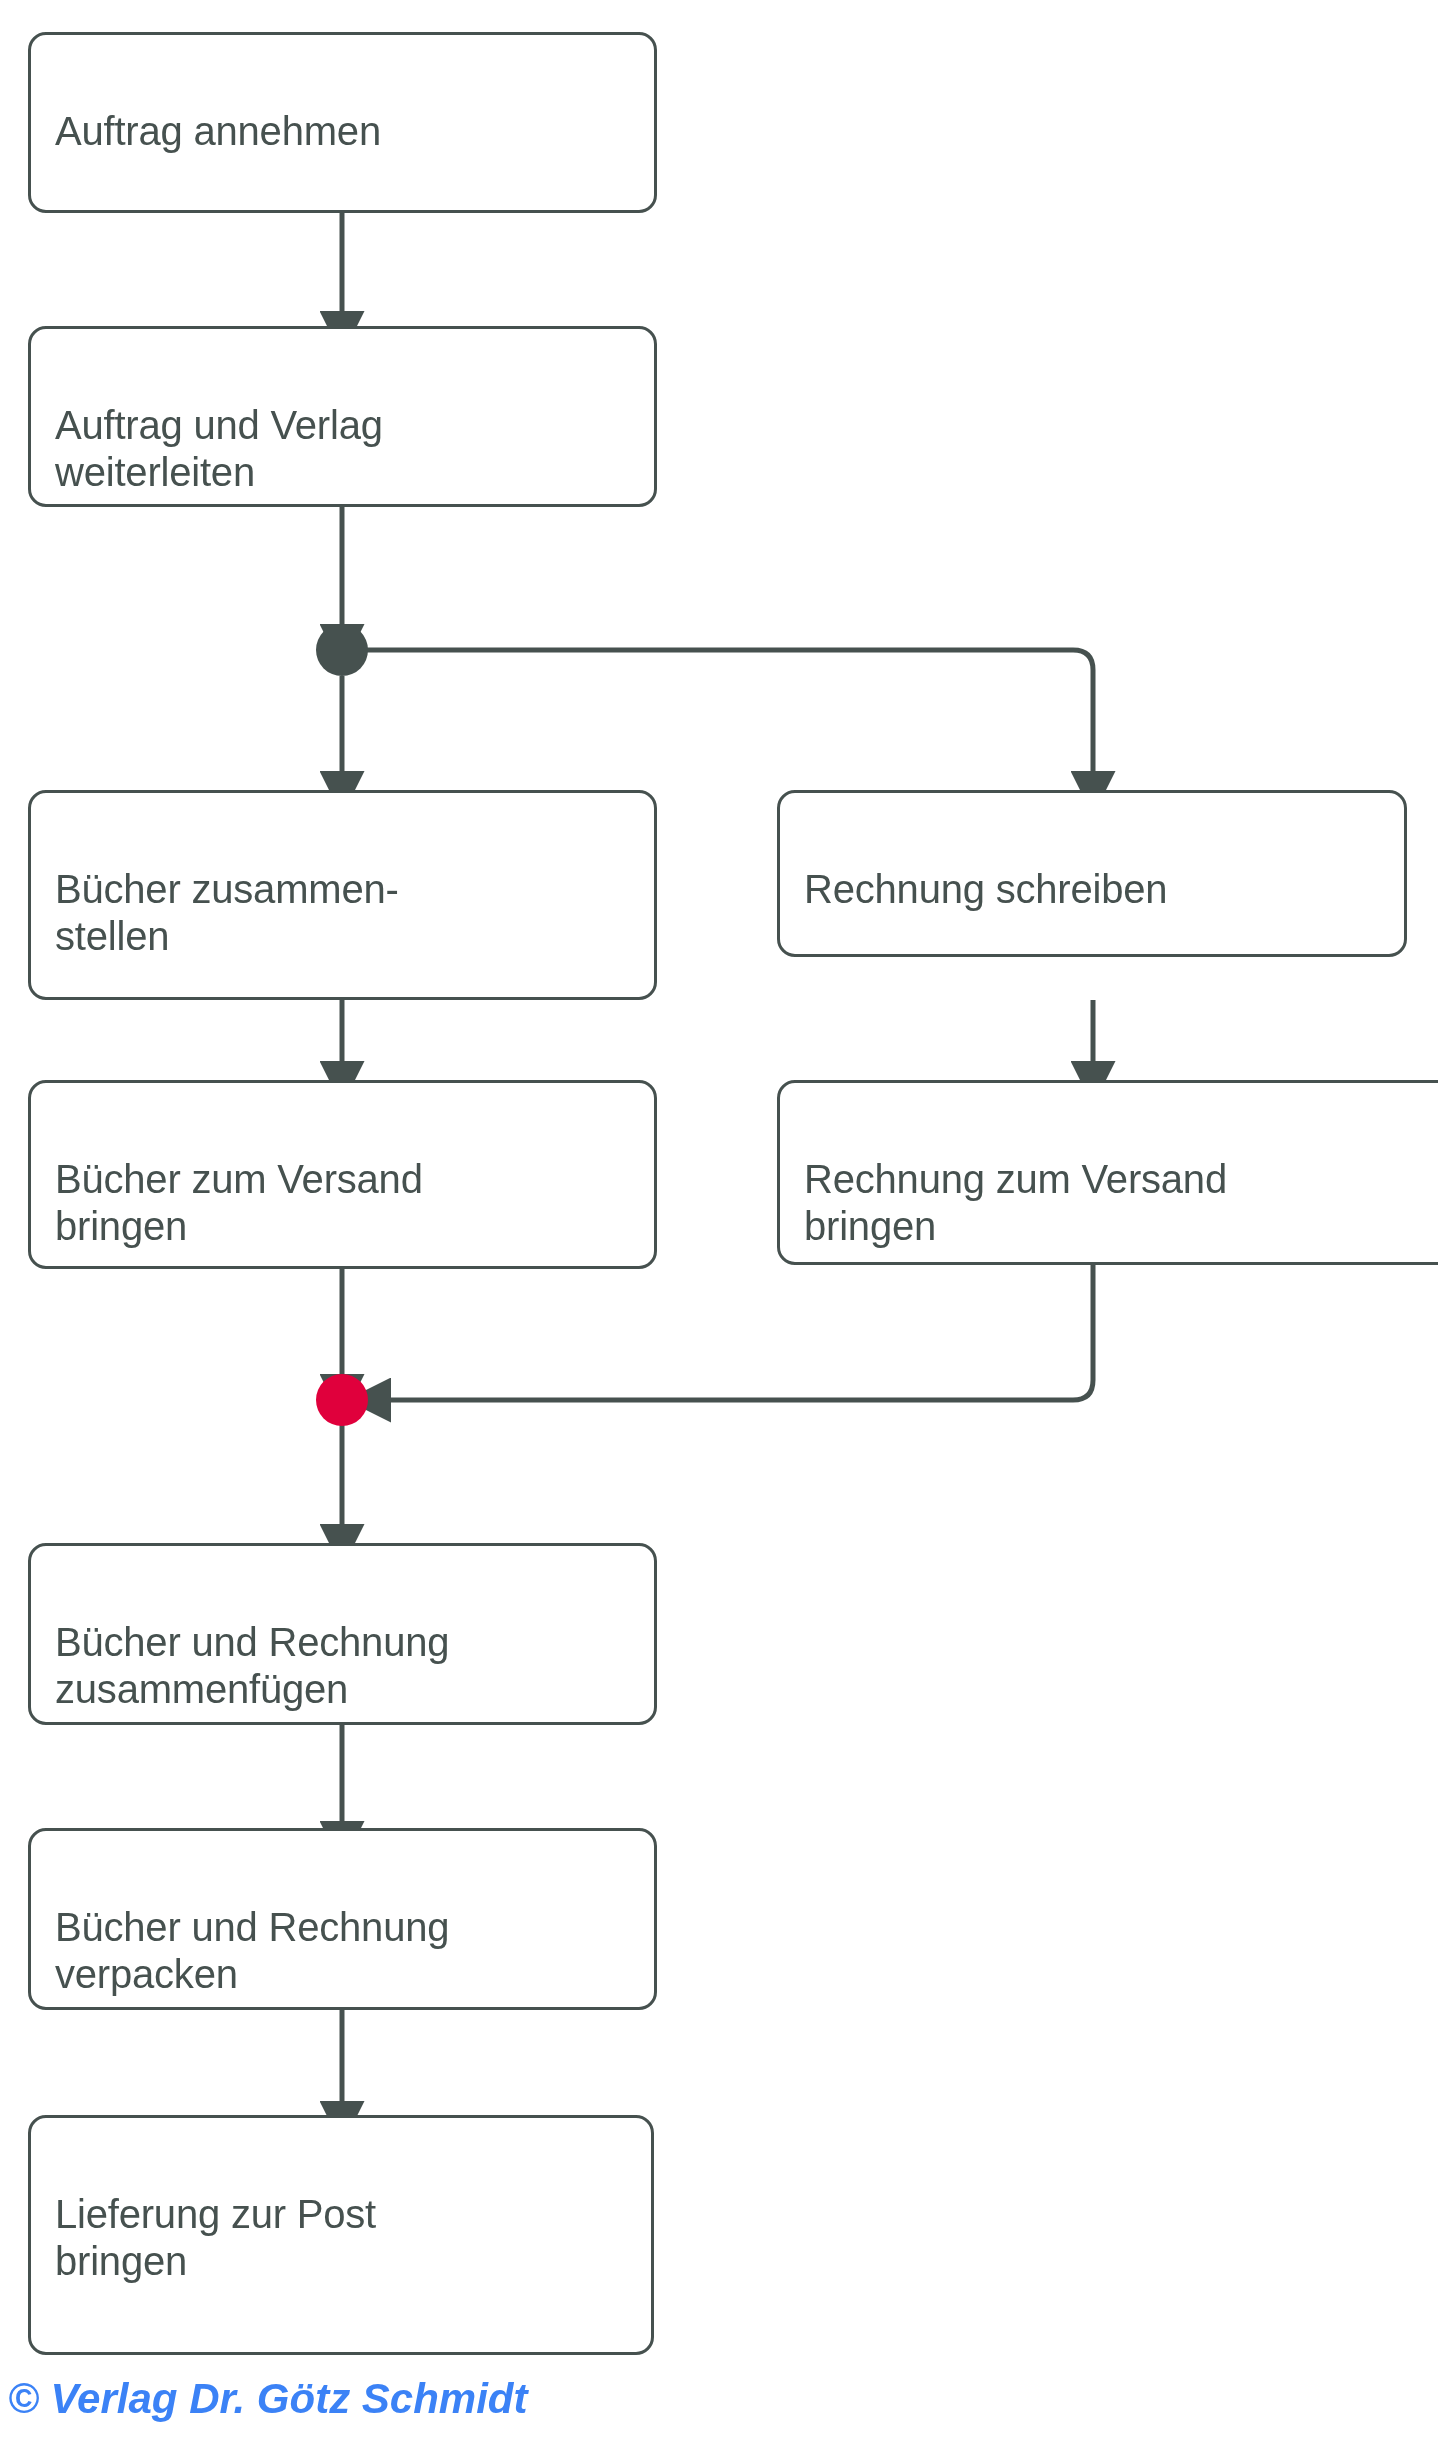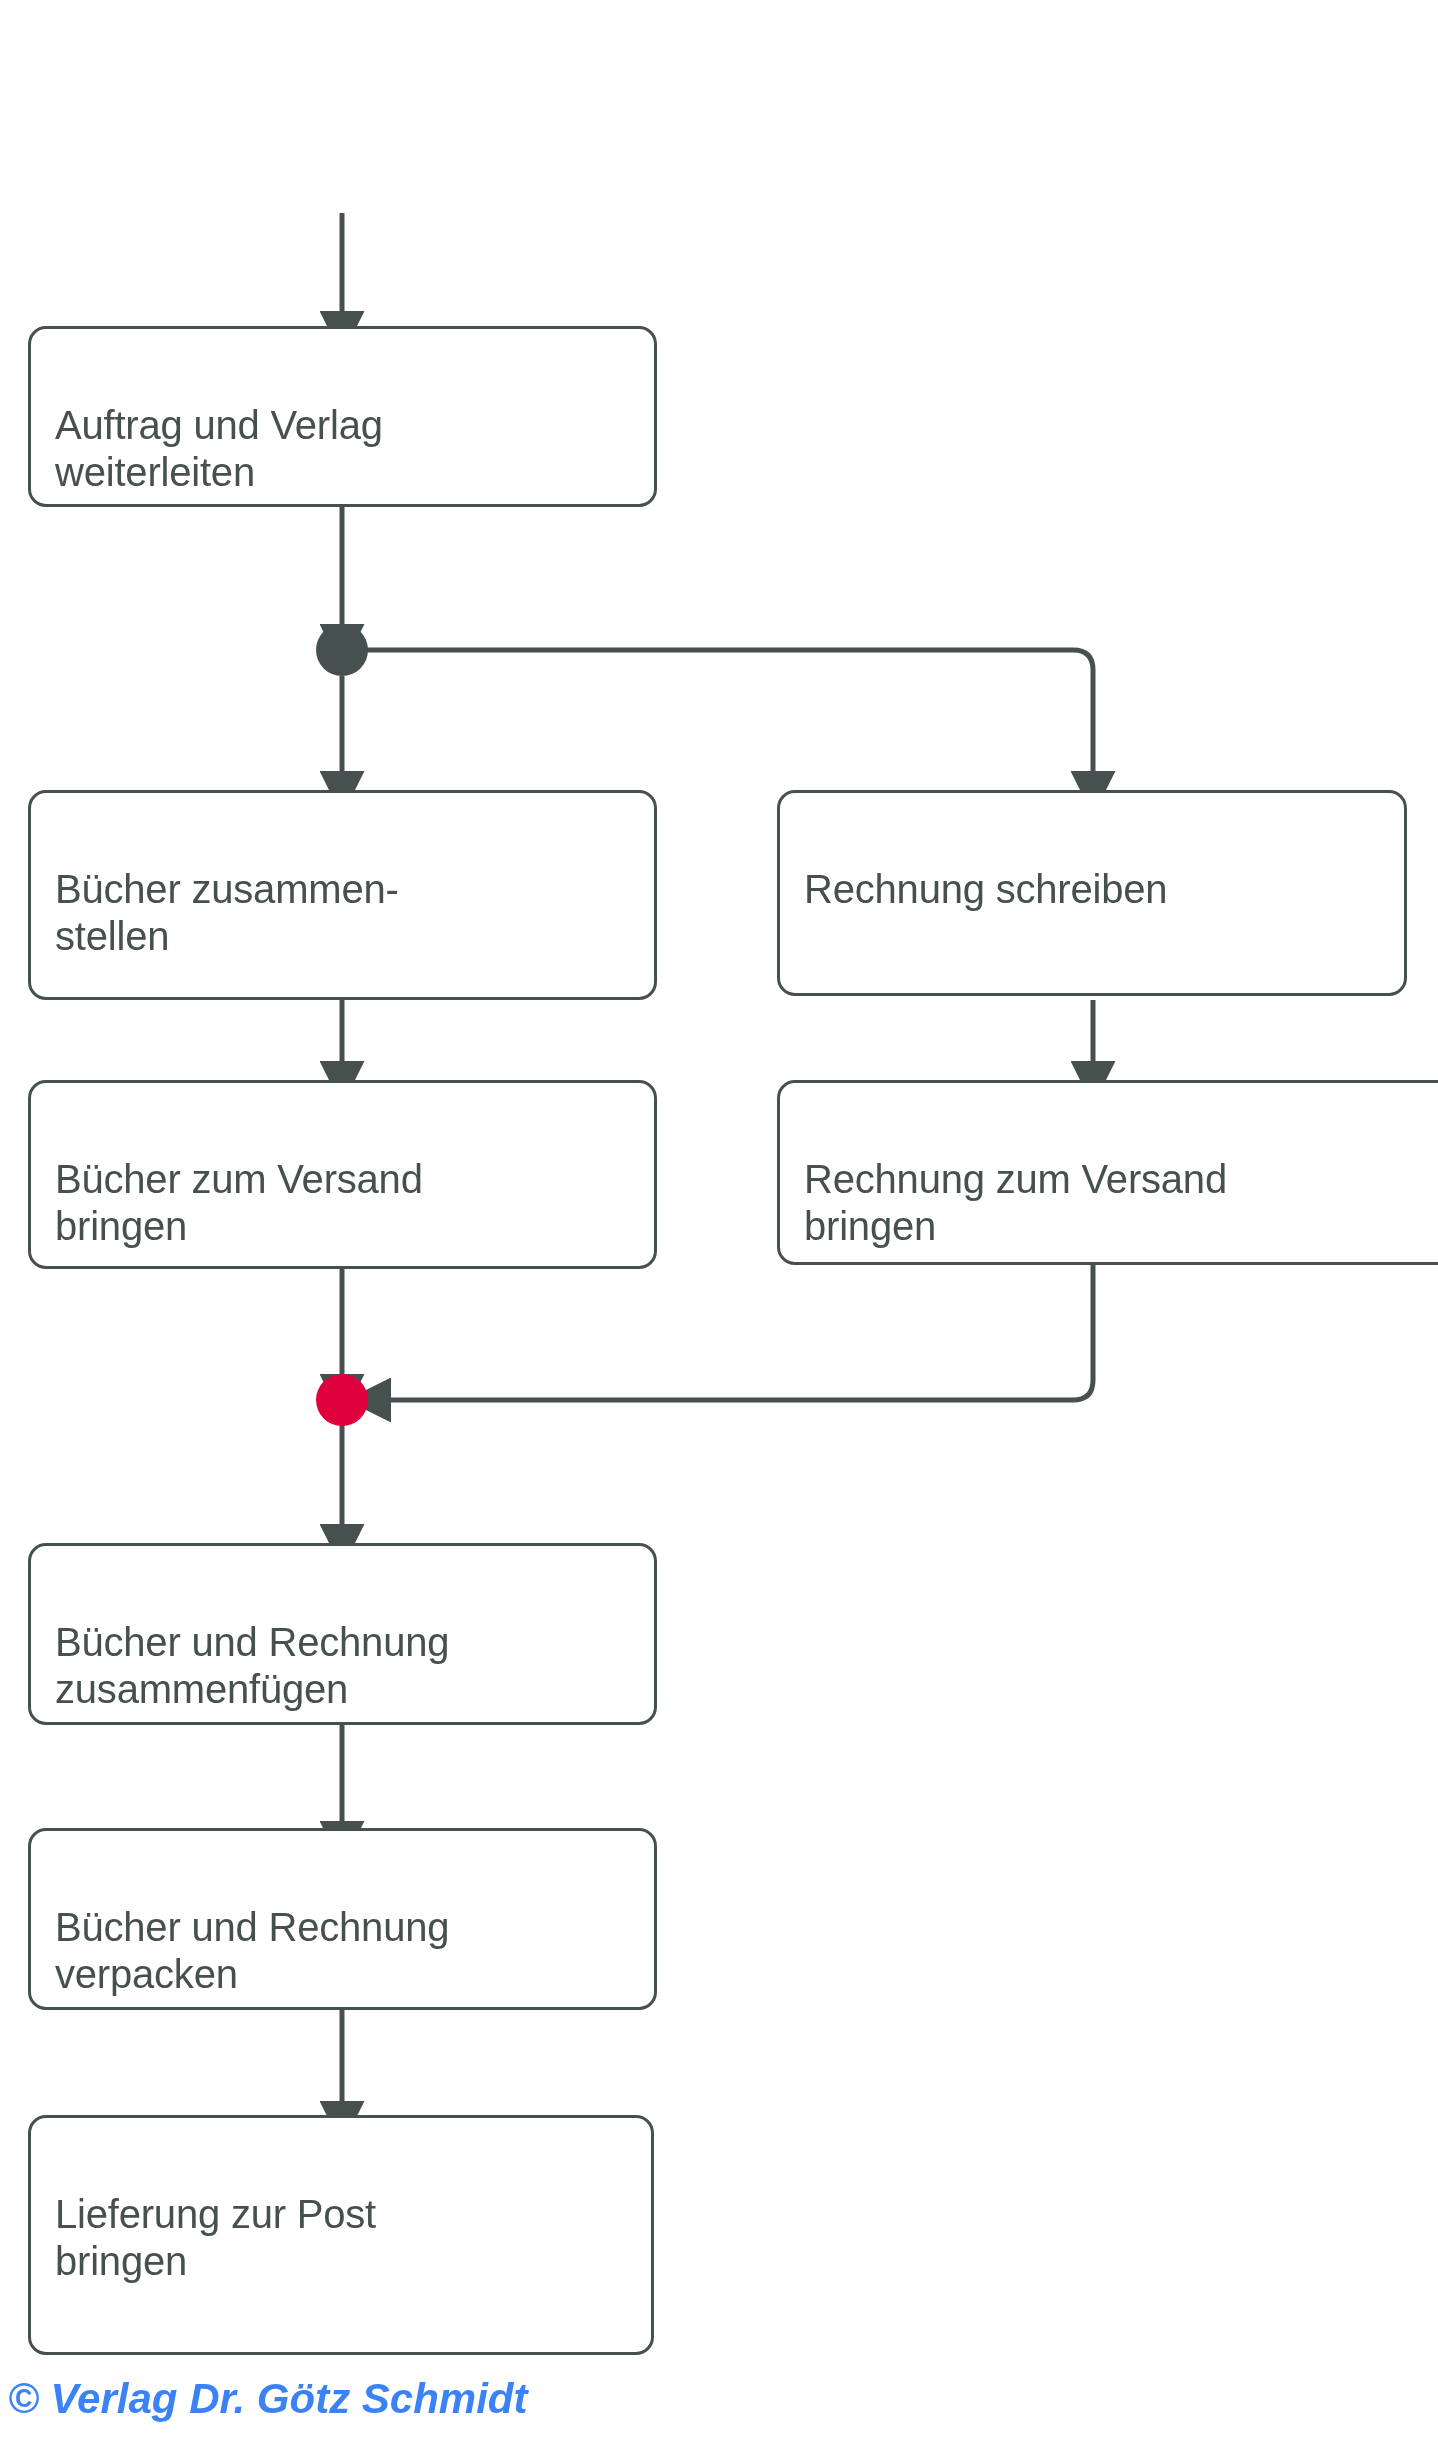--- a/index.html
+++ b/index.html
@@ -87,32 +87,35 @@
 
     <line x1="342" y1="1725" x2="342" y2="1822" stroke="#46514F" stroke-width="5" marker-end="url(#arrowhead)"></line>
 
     <line x1="342" y1="2010" x2="342" y2="2102" stroke="#46514F" stroke-width="5" marker-end="url(#arrowhead)"></line>
 
     <circle cx="342" cy="650" r="26" fill="#46514F"></circle>
 
     <circle cx="342" cy="1400" r="26" fill="#E0003C"></circle>
   </svg>
 
+  <div class="node-box" style="left:28px; top:32px; width:629px; height:181px;">
+    <span>Auftrag annehmen</span>
+  </div>
 
   <div class="node-box" style="left:28px; top:326px; width:629px; height:181px;">
     <span>Auftrag und Verlag
 weiterleiten</span>
   </div>
 
   <div class="node-box" style="left:28px; top:790px; width:629px; height:210px;">
     <span>Bücher zusammen-
 stellen</span>
   </div>
 
-  <div class="node-box" style="left:777px; top:790px; width:630px; height:206px;">
+  <div class="node-box" style="left:777px; top:790px; width:630px; height:167px;">
     <span>Rechnung schreiben</span>
   </div>
 
   <div class="node-box" style="left:28px; top:1080px; width:629px; height:189px;">
     <span>Bücher zum Versand
 bringen</span>
   </div>
 
   <div class="node-box" style="left:777px; top:1080px; width:682px; height:185px;">
     <span>Rechnung zum Versand

